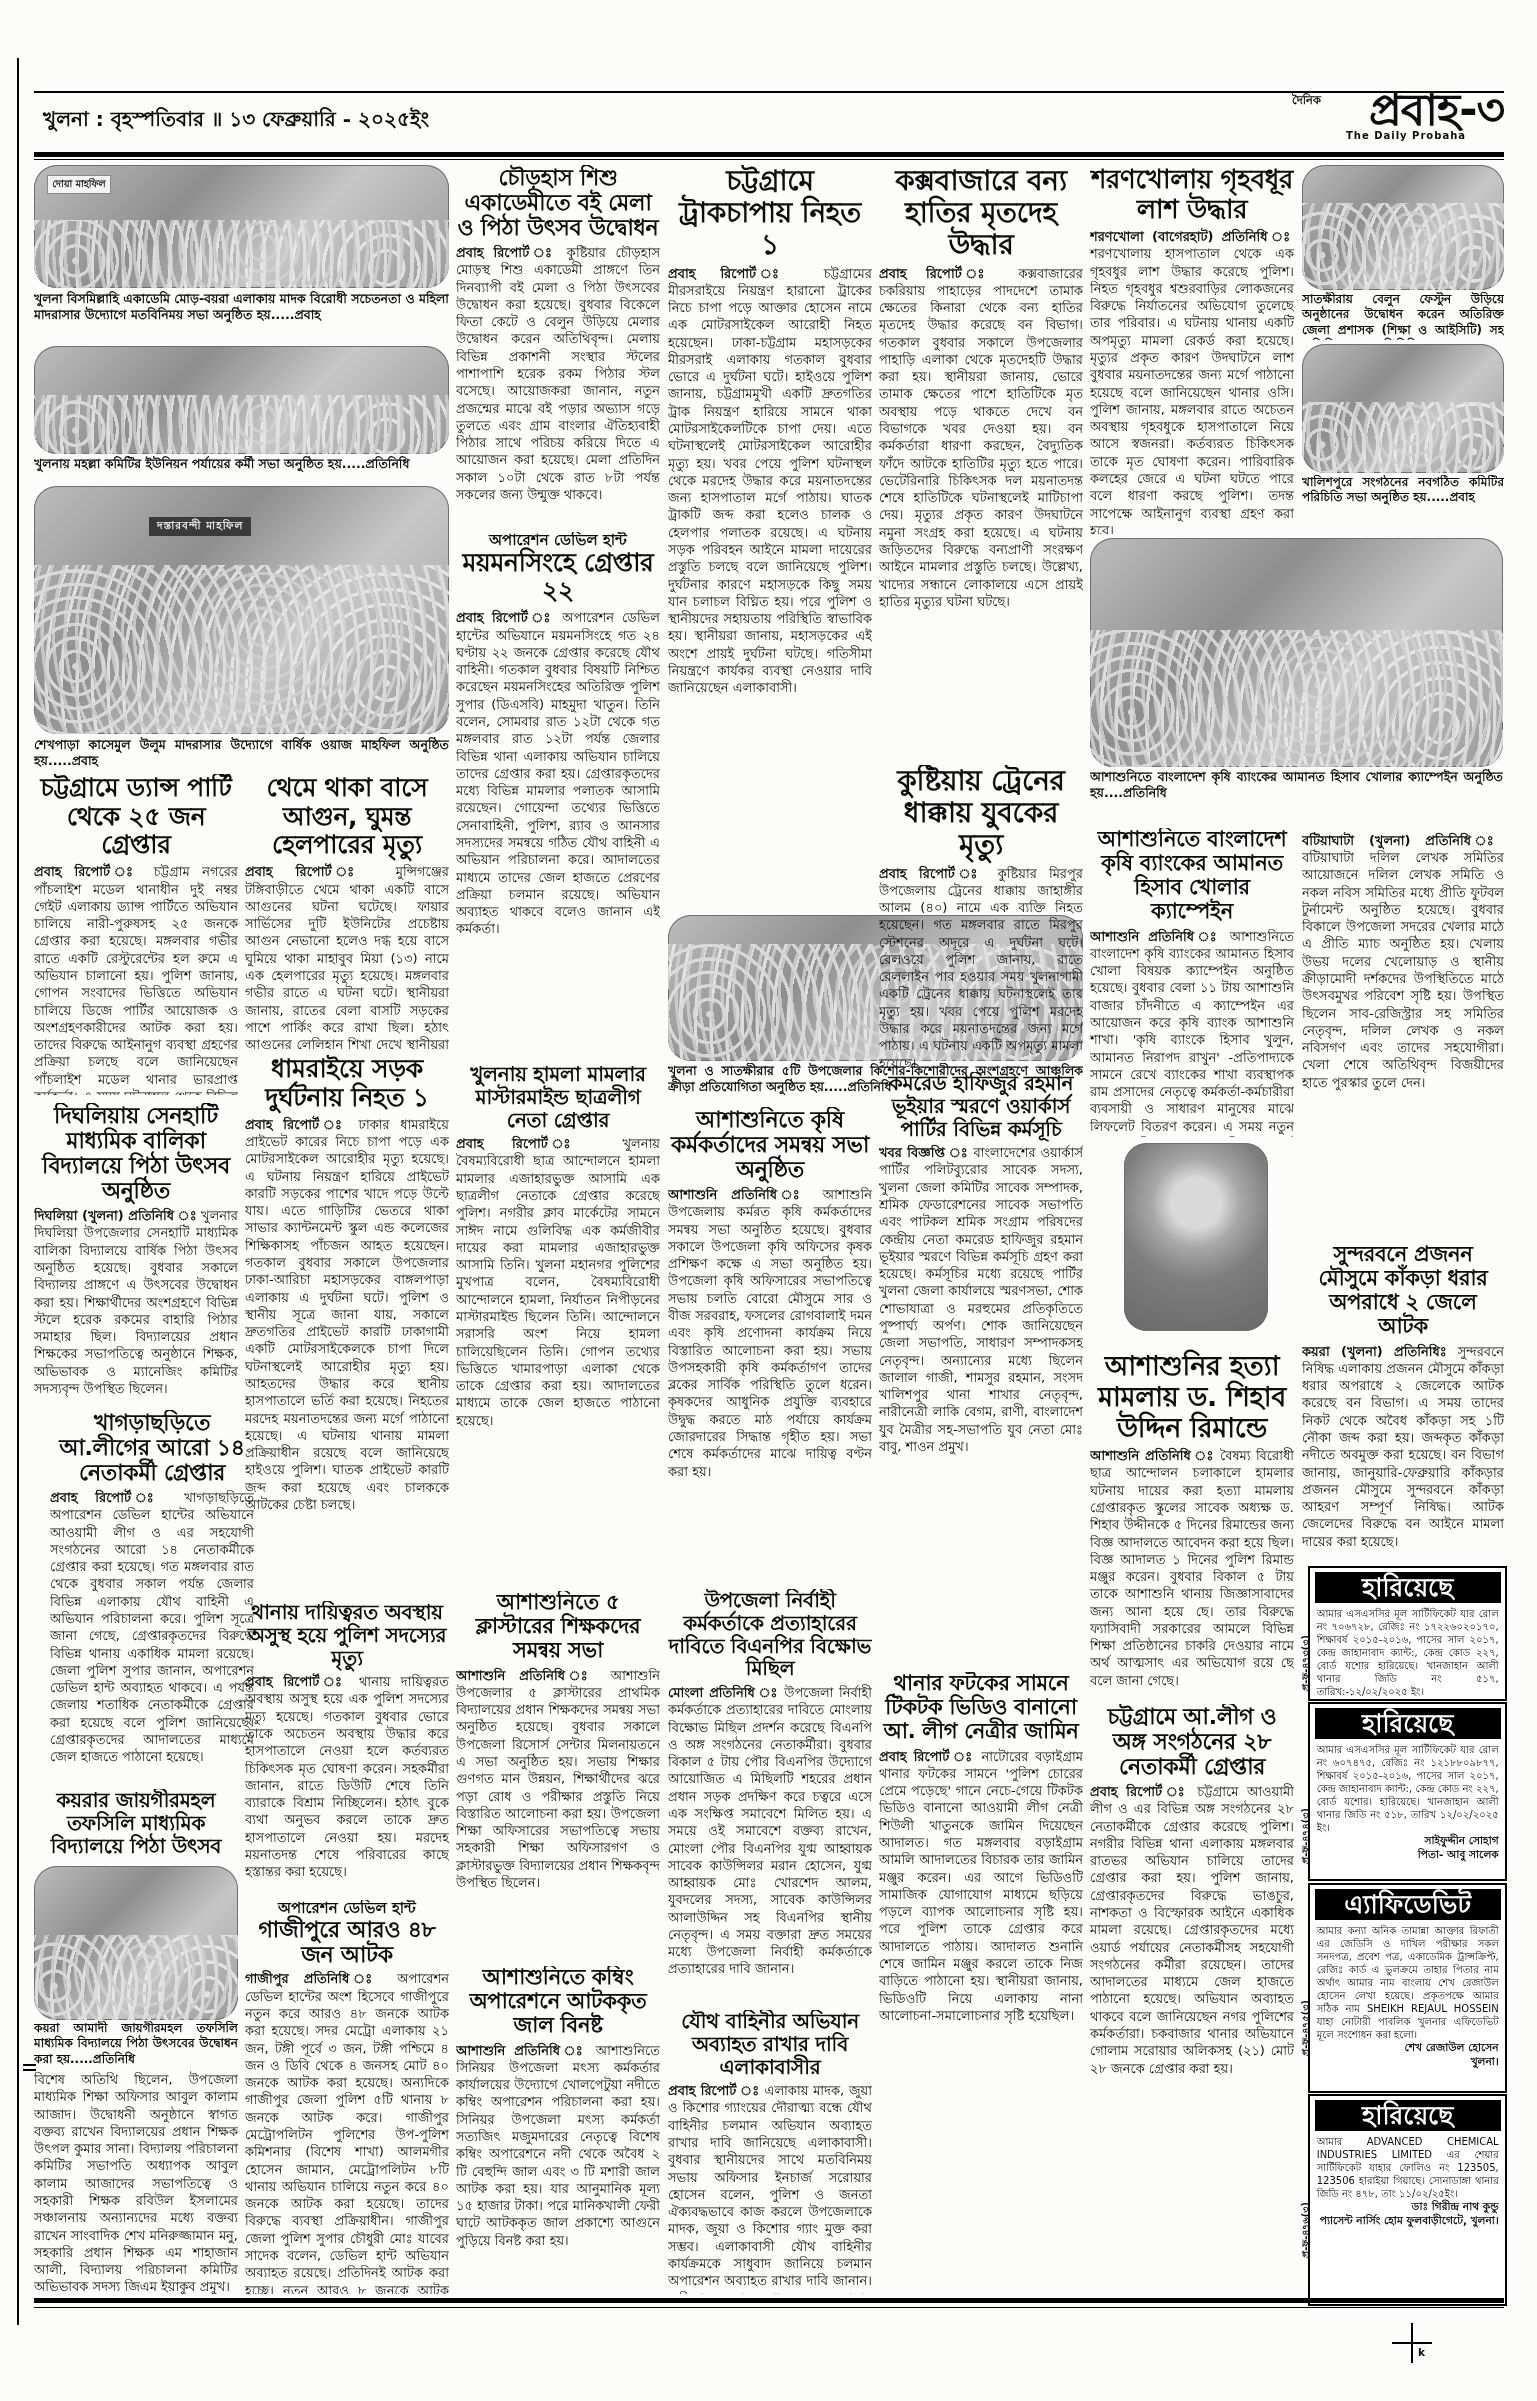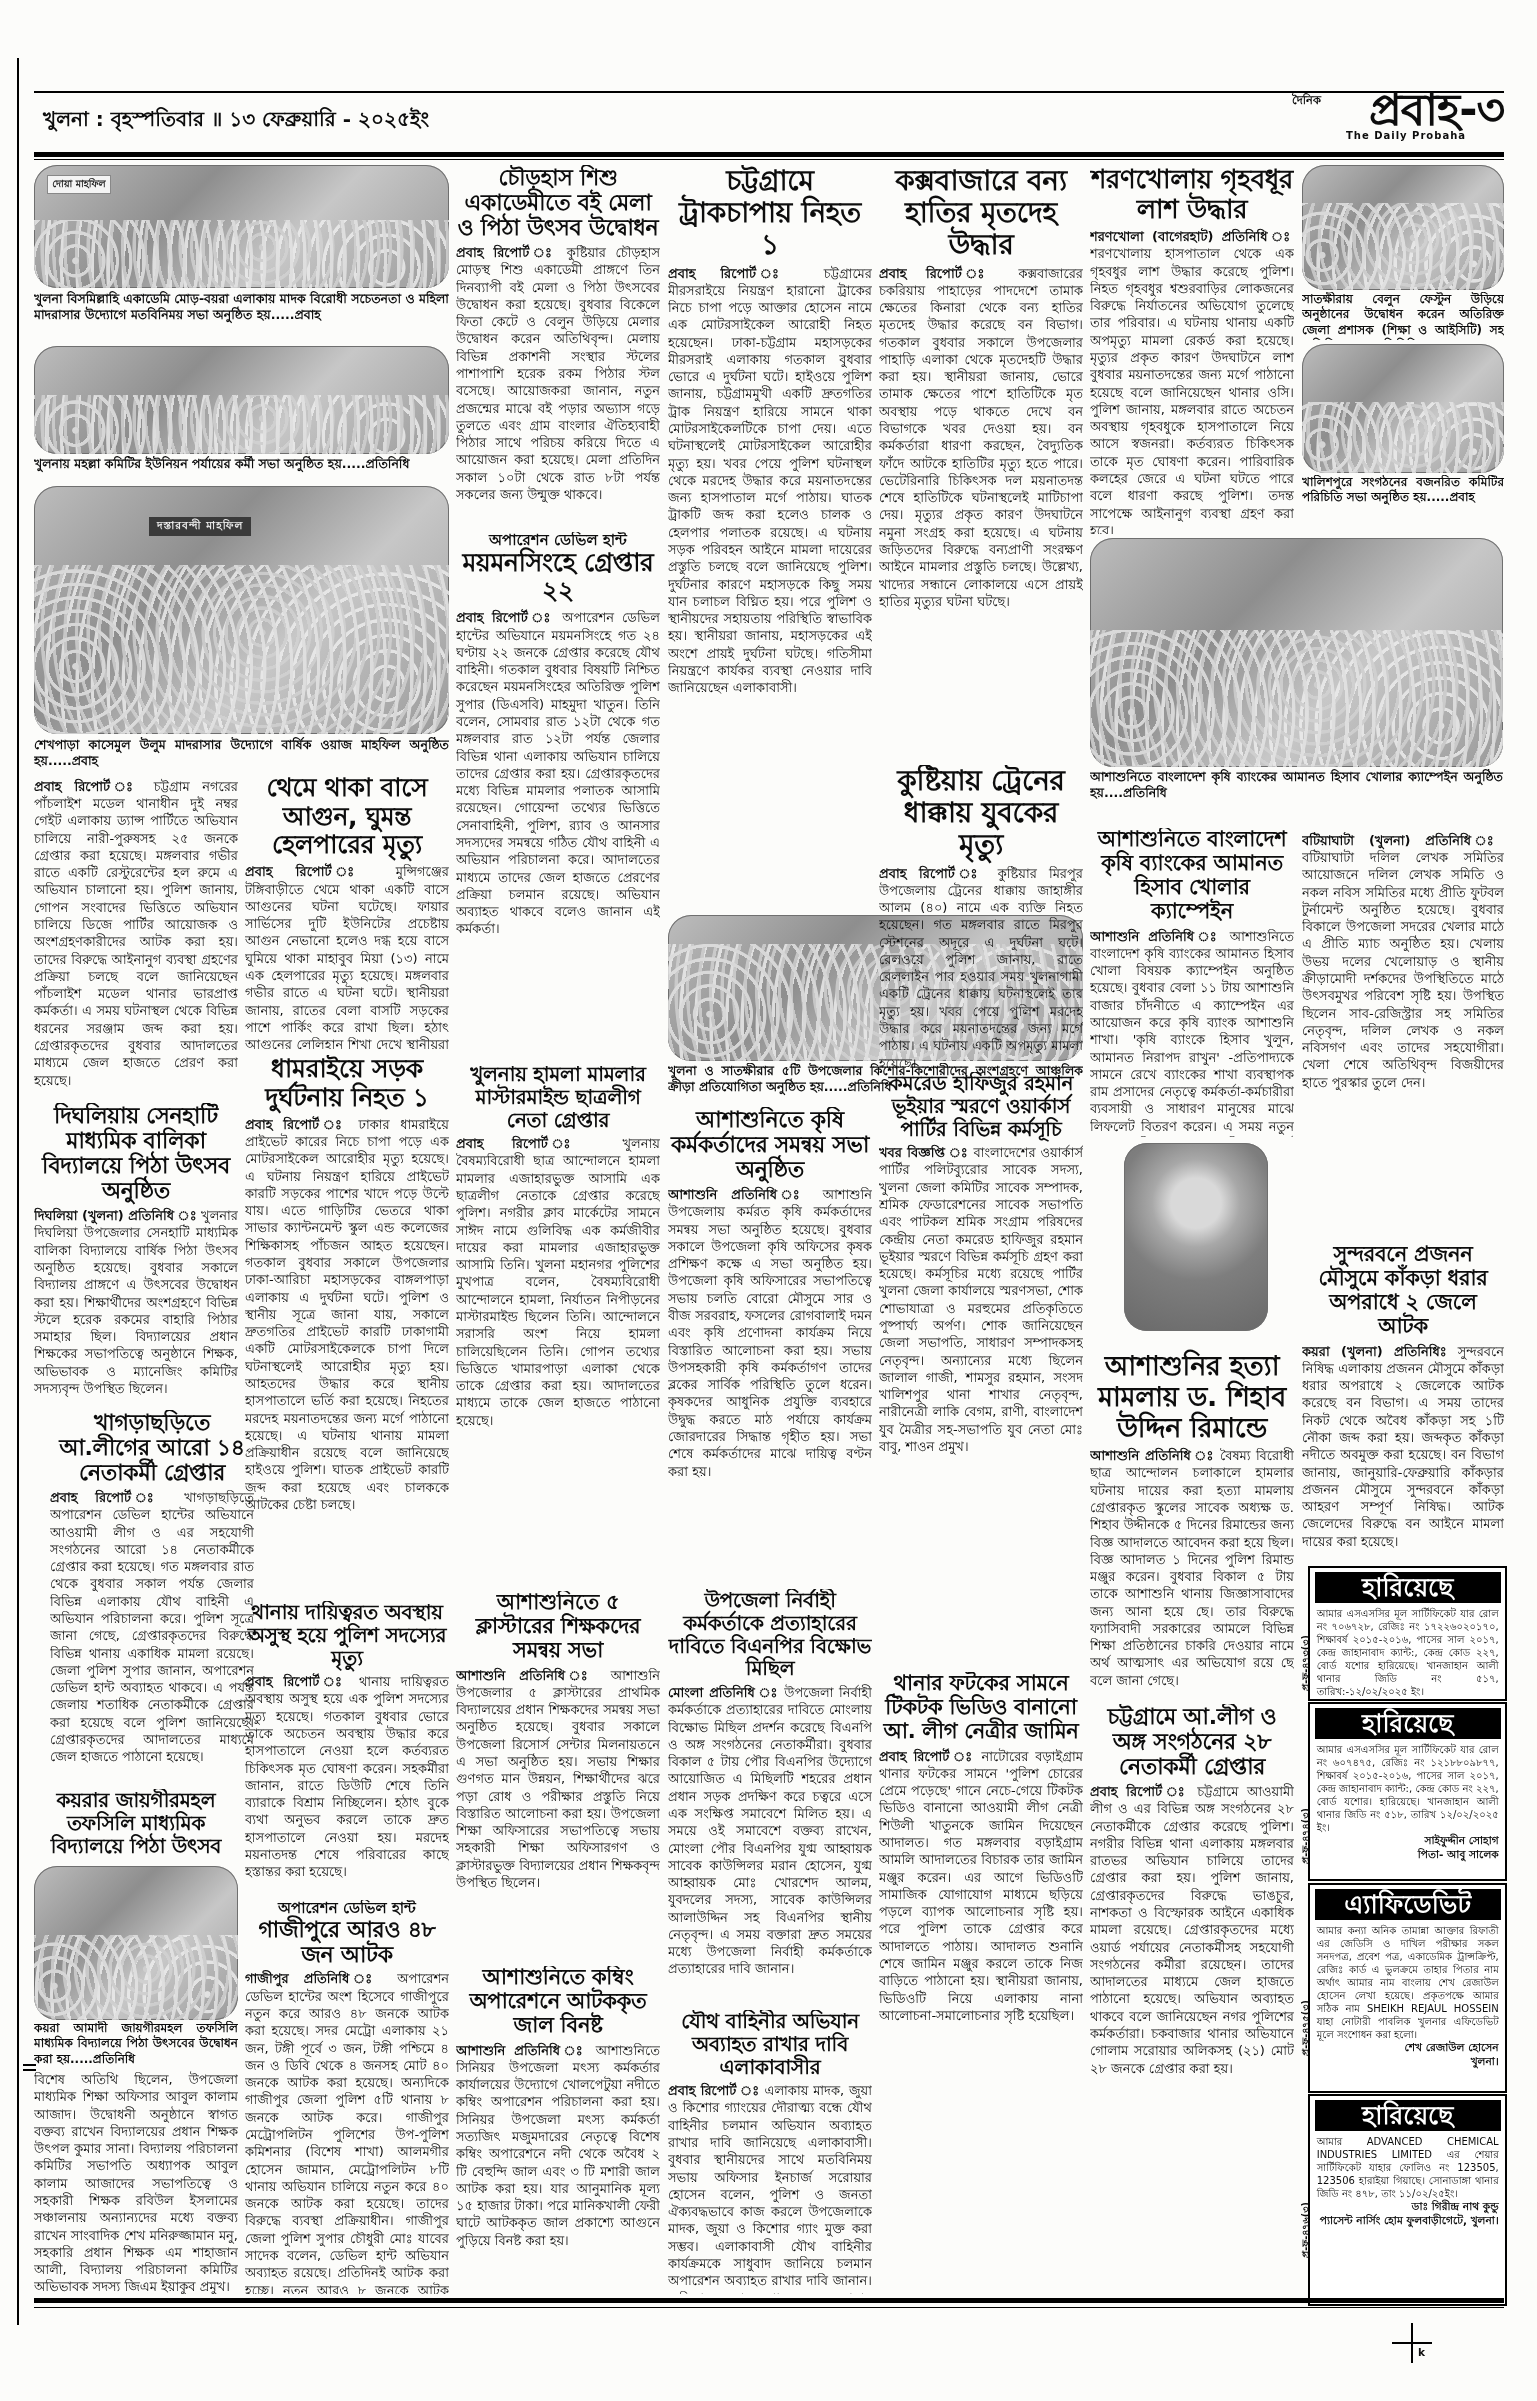--- a/index.html
+++ b/index.html
@@ -69,20 +69,21 @@
 </div>
 <div class="abs caption" style="left:34px;top:456px;width:415px;height:27px;">খুলনায় মহল্লা কমিটির ইউনিয়ন পর্যায়ের কর্মী সভা অনুষ্ঠিত হয়.....প্রতিনিধি</div>
 
 <div class="abs photo" style="left:34px;top:486px;width:415px;height:248px;">
   <span class="banner" style="left:115px;top:31px;">দস্তারবন্দী মাহফিল</span>
   <div class="crowd" style="height:68%;"></div>
 </div>
 <div class="abs caption" style="left:34px;top:737px;width:415px;height:33px;">শেখপাড়া কাসেমুল উলুম মাদরাসার উদ্যোগে বার্ষিক ওয়াজ মাহফিল অনুষ্ঠিত হয়.....প্রবাহ</div>
 
 <div class="abs story" style="left:34px;top:774px;width:204px;height:321px;">
+  <div class="hl hl26">চট্টগ্রামে ড্যান্স পার্টি থেকে ২৫ জন গ্রেপ্তার</div>
   <p class="body-txt"><span class="byline">প্রবাহ রিপোর্ট ঃ</span> <span>চট্টগ্রাম নগরের পাঁচলাইশ মডেল থানাধীন দুই নম্বর গেইট এলাকায় ড্যান্স পার্টিতে অভিযান চালিয়ে নারী-পুরুষসহ ২৫ জনকে গ্রেপ্তার করা হয়েছে। মঙ্গলবার গভীর রাতে একটি রেস্টুরেন্টের হল রুমে এ অভিযান চালানো হয়। পুলিশ জানায়, গোপন সংবাদের ভিত্তিতে অভিযান চালিয়ে ডিজে পার্টির আয়োজক ও অংশগ্রহণকারীদের আটক করা হয়। তাদের বিরুদ্ধে আইনানুগ ব্যবস্থা গ্রহণের প্রক্রিয়া চলছে বলে জানিয়েছেন পাঁচলাইশ মডেল থানার ভারপ্রাপ্ত কর্মকর্তা। এ সময় ঘটনাস্থল থেকে বিভিন্ন ধরনের সরঞ্জাম জব্দ করা হয়। গ্রেপ্তারকৃতদের বুধবার আদালতের মাধ্যমে জেল হাজতে প্রেরণ করা হয়েছে।</span></p>
 </div>
 
 <div class="abs story" style="left:34px;top:1103px;width:204px;height:302px;">
   <div class="hl hl23">দিঘলিয়ায় সেনহাটি মাধ্যমিক বালিকা বিদ্যালয়ে পিঠা উৎসব অনুষ্ঠিত</div>
   <p class="body-txt"><span class="byline">দিঘলিয়া (খুলনা) প্রতিনিধি ঃ</span> <span>খুলনার দিঘলিয়া উপজেলার সেনহাটি মাধ্যমিক বালিকা বিদ্যালয়ে বার্ষিক পিঠা উৎসব অনুষ্ঠিত হয়েছে। বুধবার সকালে বিদ্যালয় প্রাঙ্গণে এ উৎসবের উদ্বোধন করা হয়। শিক্ষার্থীদের অংশগ্রহণে বিভিন্ন স্টলে হরেক রকমের বাহারি পিঠার সমাহার ছিল। বিদ্যালয়ের প্রধান শিক্ষকের সভাপতিত্বে অনুষ্ঠানে শিক্ষক, অভিভাবক ও ম্যানেজিং কমিটির সদস্যবৃন্দ উপস্থিত ছিলেন।</span></p>
 </div>
 
 <div class="abs story" style="left:34px;top:1410px;width:204px;height:375px;margin-left:16px;">
   <div class="hl hl23">খাগড়াছড়িতে আ.লীগের আরো ১৪ নেতাকর্মী গ্রেপ্তার</div>
@@ -220,21 +221,21 @@
 </div>
 
 <div class="abs photo" style="left:1302px;top:165px;width:202px;height:125px;">
   <div class="crowd" style="height:70%;"></div>
 </div>
 <div class="abs caption" style="left:1302px;top:292px;width:202px;height:48px;font-size:12px;">সাতক্ষীরায় বেলুন ফেস্টুন উড়িয়ে অনুষ্ঠানের উদ্বোধন করেন অতিরিক্ত জেলা প্রশাসক (শিক্ষা ও আইসিটি) সহ অতিথিবৃন্দ.....প্রতিনিধি</div>
 
 <div class="abs photo" style="left:1302px;top:344px;width:202px;height:129px;">
   <div class="crowd"></div>
 </div>
-<div class="abs caption" style="left:1302px;top:475px;width:202px;height:46px;font-size:12px;">খালিশপুরে সংগঠনের বজনরিত কমিটির পরিচিতি সভা অনুষ্ঠিত হয়.....প্রবাহ</div>
+<div class="abs caption" style="left:1302px;top:475px;width:202px;height:46px;font-size:12px;">খালিশপুরে সংগঠনের নবগঠিত কমিটির পরিচিতি সভা অনুষ্ঠিত হয়.....প্রবাহ</div>
 
 <div class="abs story" style="left:1302px;top:828px;width:202px;height:409px;">
   <p class="body-txt"><span class="byline">বটিয়াঘাটা (খুলনা) প্রতিনিধি ঃ</span> <span>বটিয়াঘাটা দলিল লেখক সমিতির আয়োজনে দলিল লেখক সমিতি ও নকল নবিস সমিতির মধ্যে প্রীতি ফুটবল টুর্নামেন্ট অনুষ্ঠিত হয়েছে। বুধবার বিকালে উপজেলা সদরের খেলার মাঠে এ প্রীতি ম্যাচ অনুষ্ঠিত হয়। খেলায় উভয় দলের খেলোয়াড় ও স্থানীয় ক্রীড়ামোদী দর্শকদের উপস্থিতিতে মাঠে উৎসবমুখর পরিবেশ সৃষ্টি হয়। উপস্থিত ছিলেন সাব-রেজিস্ট্রার সহ সমিতির নেতৃবৃন্দ, দলিল লেখক ও নকল নবিসগণ এবং তাদের সহযোগীরা। খেলা শেষে অতিথিবৃন্দ বিজয়ীদের হাতে পুরস্কার তুলে দেন।</span></p>
 </div>
 
 <div class="abs story" style="left:1302px;top:1243px;width:202px;height:317px;">
   <div class="hl hl22">সুন্দরবনে প্রজনন মৌসুমে কাঁকড়া ধরার অপরাধে ২ জেলে আটক</div>
   <p class="body-txt"><span class="byline">কয়রা (খুলনা) প্রতিনিধিঃ</span> <span>সুন্দরবনে নিষিদ্ধ এলাকায় প্রজনন মৌসুমে কাঁকড়া ধরার অপরাধে ২ জেলেকে আটক করেছে বন বিভাগ। এ সময় তাদের নিকট থেকে অবৈধ কাঁকড়া সহ ১টি নৌকা জব্দ করা হয়। জব্দকৃত কাঁকড়া নদীতে অবমুক্ত করা হয়েছে। বন বিভাগ জানায়, জানুয়ারি-ফেব্রুয়ারি কাঁকড়ার প্রজনন মৌসুমে সুন্দরবনে কাঁকড়া আহরণ সম্পূর্ণ নিষিদ্ধ। আটক জেলেদের বিরুদ্ধে বন আইনে মামলা দায়ের করা হয়েছে।</span></p>
 </div>
 

